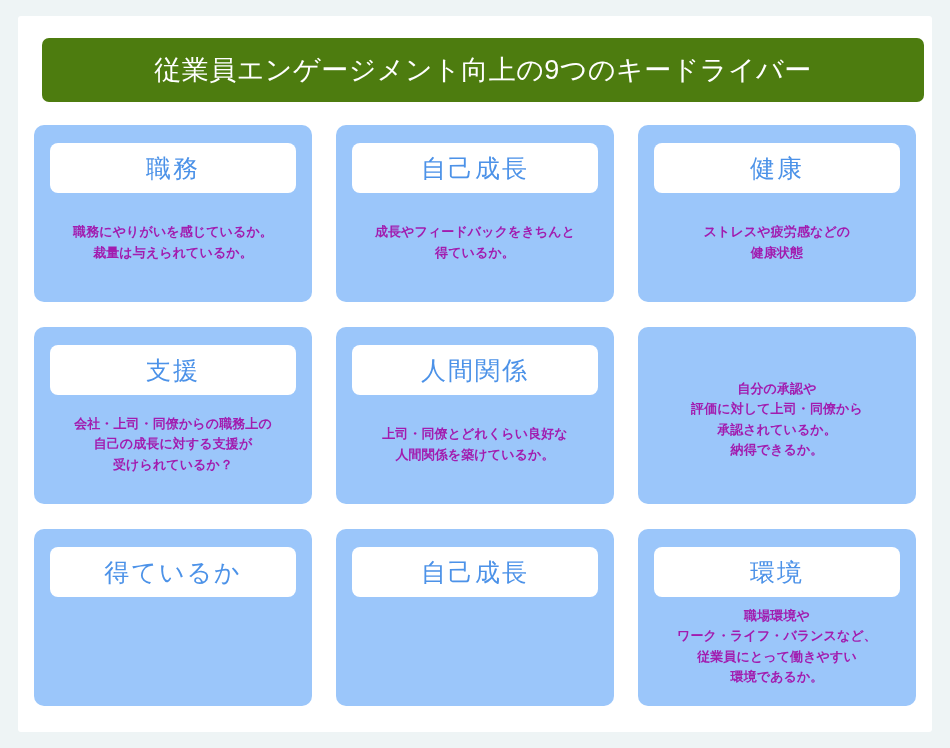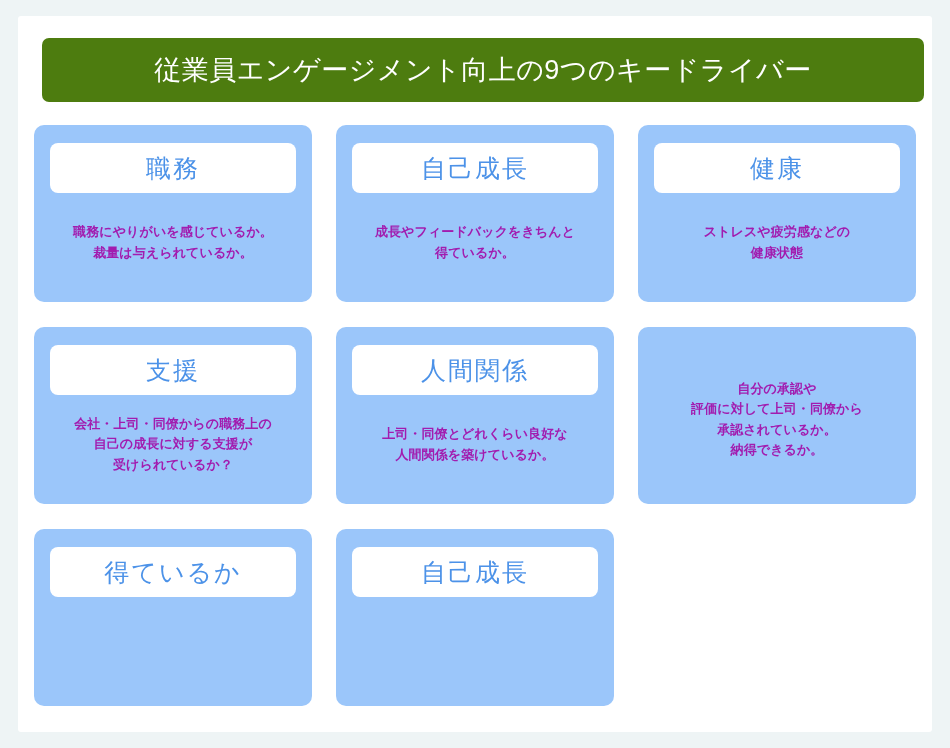--- a/index.html
+++ b/index.html
@@ -185,15 +185,26 @@
         <span class="card-label-text">得ているか</span>
       </div>
     </div>
 
     <div class="driver-card">
       <div class="card-label-pill">
         <span class="card-label-text">自己成長</span>
       </div>
     </div>
 
+    <div class="driver-card">
+      <div class="card-label-pill">
+        <span class="card-label-text">環境</span>
+      </div>
+      <div class="card-desc">
+        <span class="card-desc-text">職場環境や
+ワーク・ライフ・バランスなど、
+従業員にとって働きやすい
+環境であるか。</span>
+      </div>
+    </div>
 
   </div>
 </div>
 
 </body></html>

